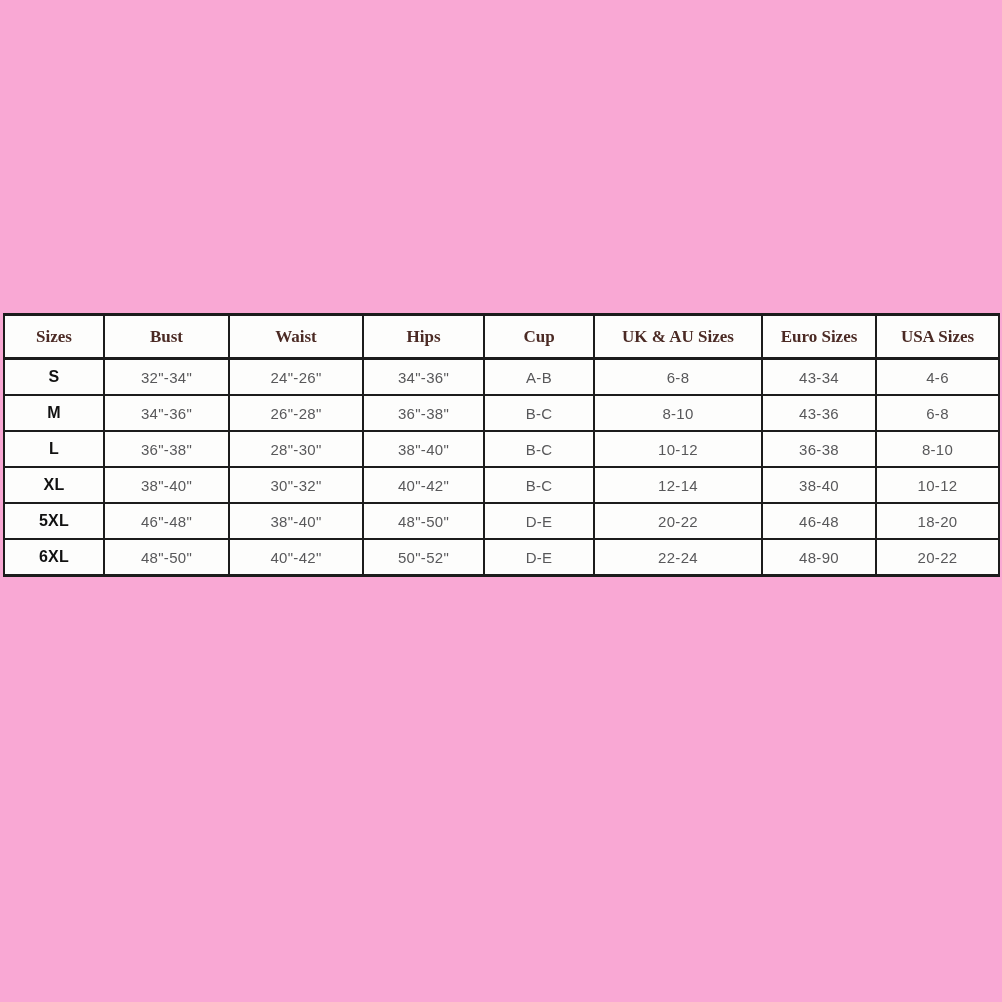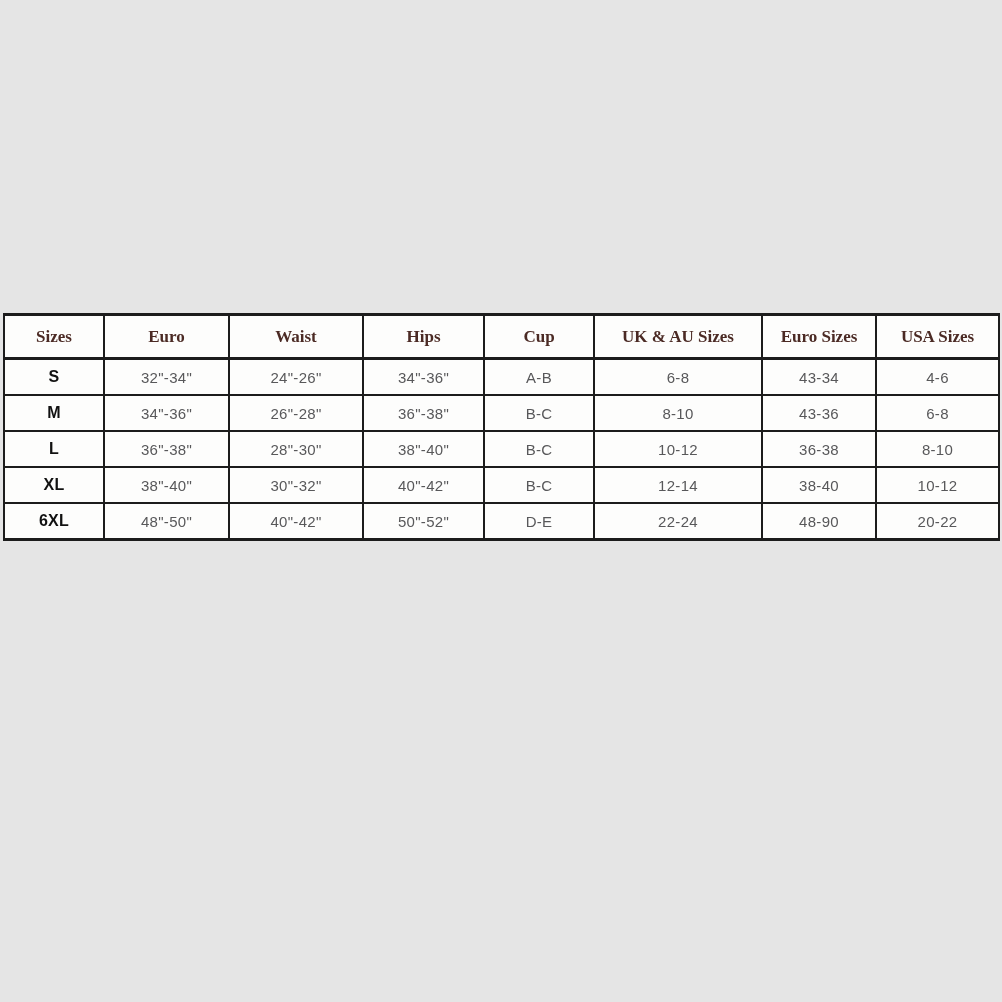--- a/index.html
+++ b/index.html
@@ -4,21 +4,21 @@
 <style>
   html, body {
     margin: 0;
     padding: 0;
     background: #ffffff;
   }
   #canvas {
     position: relative;
     width: 1002px;
     height: 1002px;
-    background: #e5e5e5;
+    background: #f9a8d4;
     overflow: hidden;
     font-family: "Liberation Sans", sans-serif;
   }
   table.size-chart {
     position: absolute;
     top: 313px;
     left: 3px;
     width: 995px;
     border-collapse: collapse;
     table-layout: fixed;
@@ -70,21 +70,21 @@
         <col style="width: 134px;">
         <col style="width: 121px;">
         <col style="width: 110px;">
         <col style="width: 168px;">
         <col style="width: 114px;">
         <col style="width: 123px;">
       </colgroup>
     <thead>
       <tr>
           <th>Sizes</th>
-          <th>Euro</th>
+          <th>Bust</th>
           <th>Waist</th>
           <th>Hips</th>
           <th>Cup</th>
           <th>UK &amp; AU Sizes</th>
           <th>Euro Sizes</th>
           <th>USA Sizes</th>
         </tr>
     </thead>
     <tbody>
         <tr>
@@ -121,20 +121,30 @@
           <td class="size-label">XL</td>
           <td>38"-40"</td>
           <td>30"-32"</td>
           <td>40"-42"</td>
           <td>B-C</td>
           <td>12-14</td>
           <td>38-40</td>
           <td>10-12</td>
         </tr>
         <tr>
+          <td class="size-label">5XL</td>
+          <td>46"-48"</td>
+          <td>38"-40"</td>
+          <td>48"-50"</td>
+          <td>D-E</td>
+          <td>20-22</td>
+          <td>46-48</td>
+          <td>18-20</td>
+        </tr>
+        <tr>
           <td class="size-label">6XL</td>
           <td>48"-50"</td>
           <td>40"-42"</td>
           <td>50"-52"</td>
           <td>D-E</td>
           <td>22-24</td>
           <td>48-90</td>
           <td>20-22</td>
         </tr>
       </tbody>

